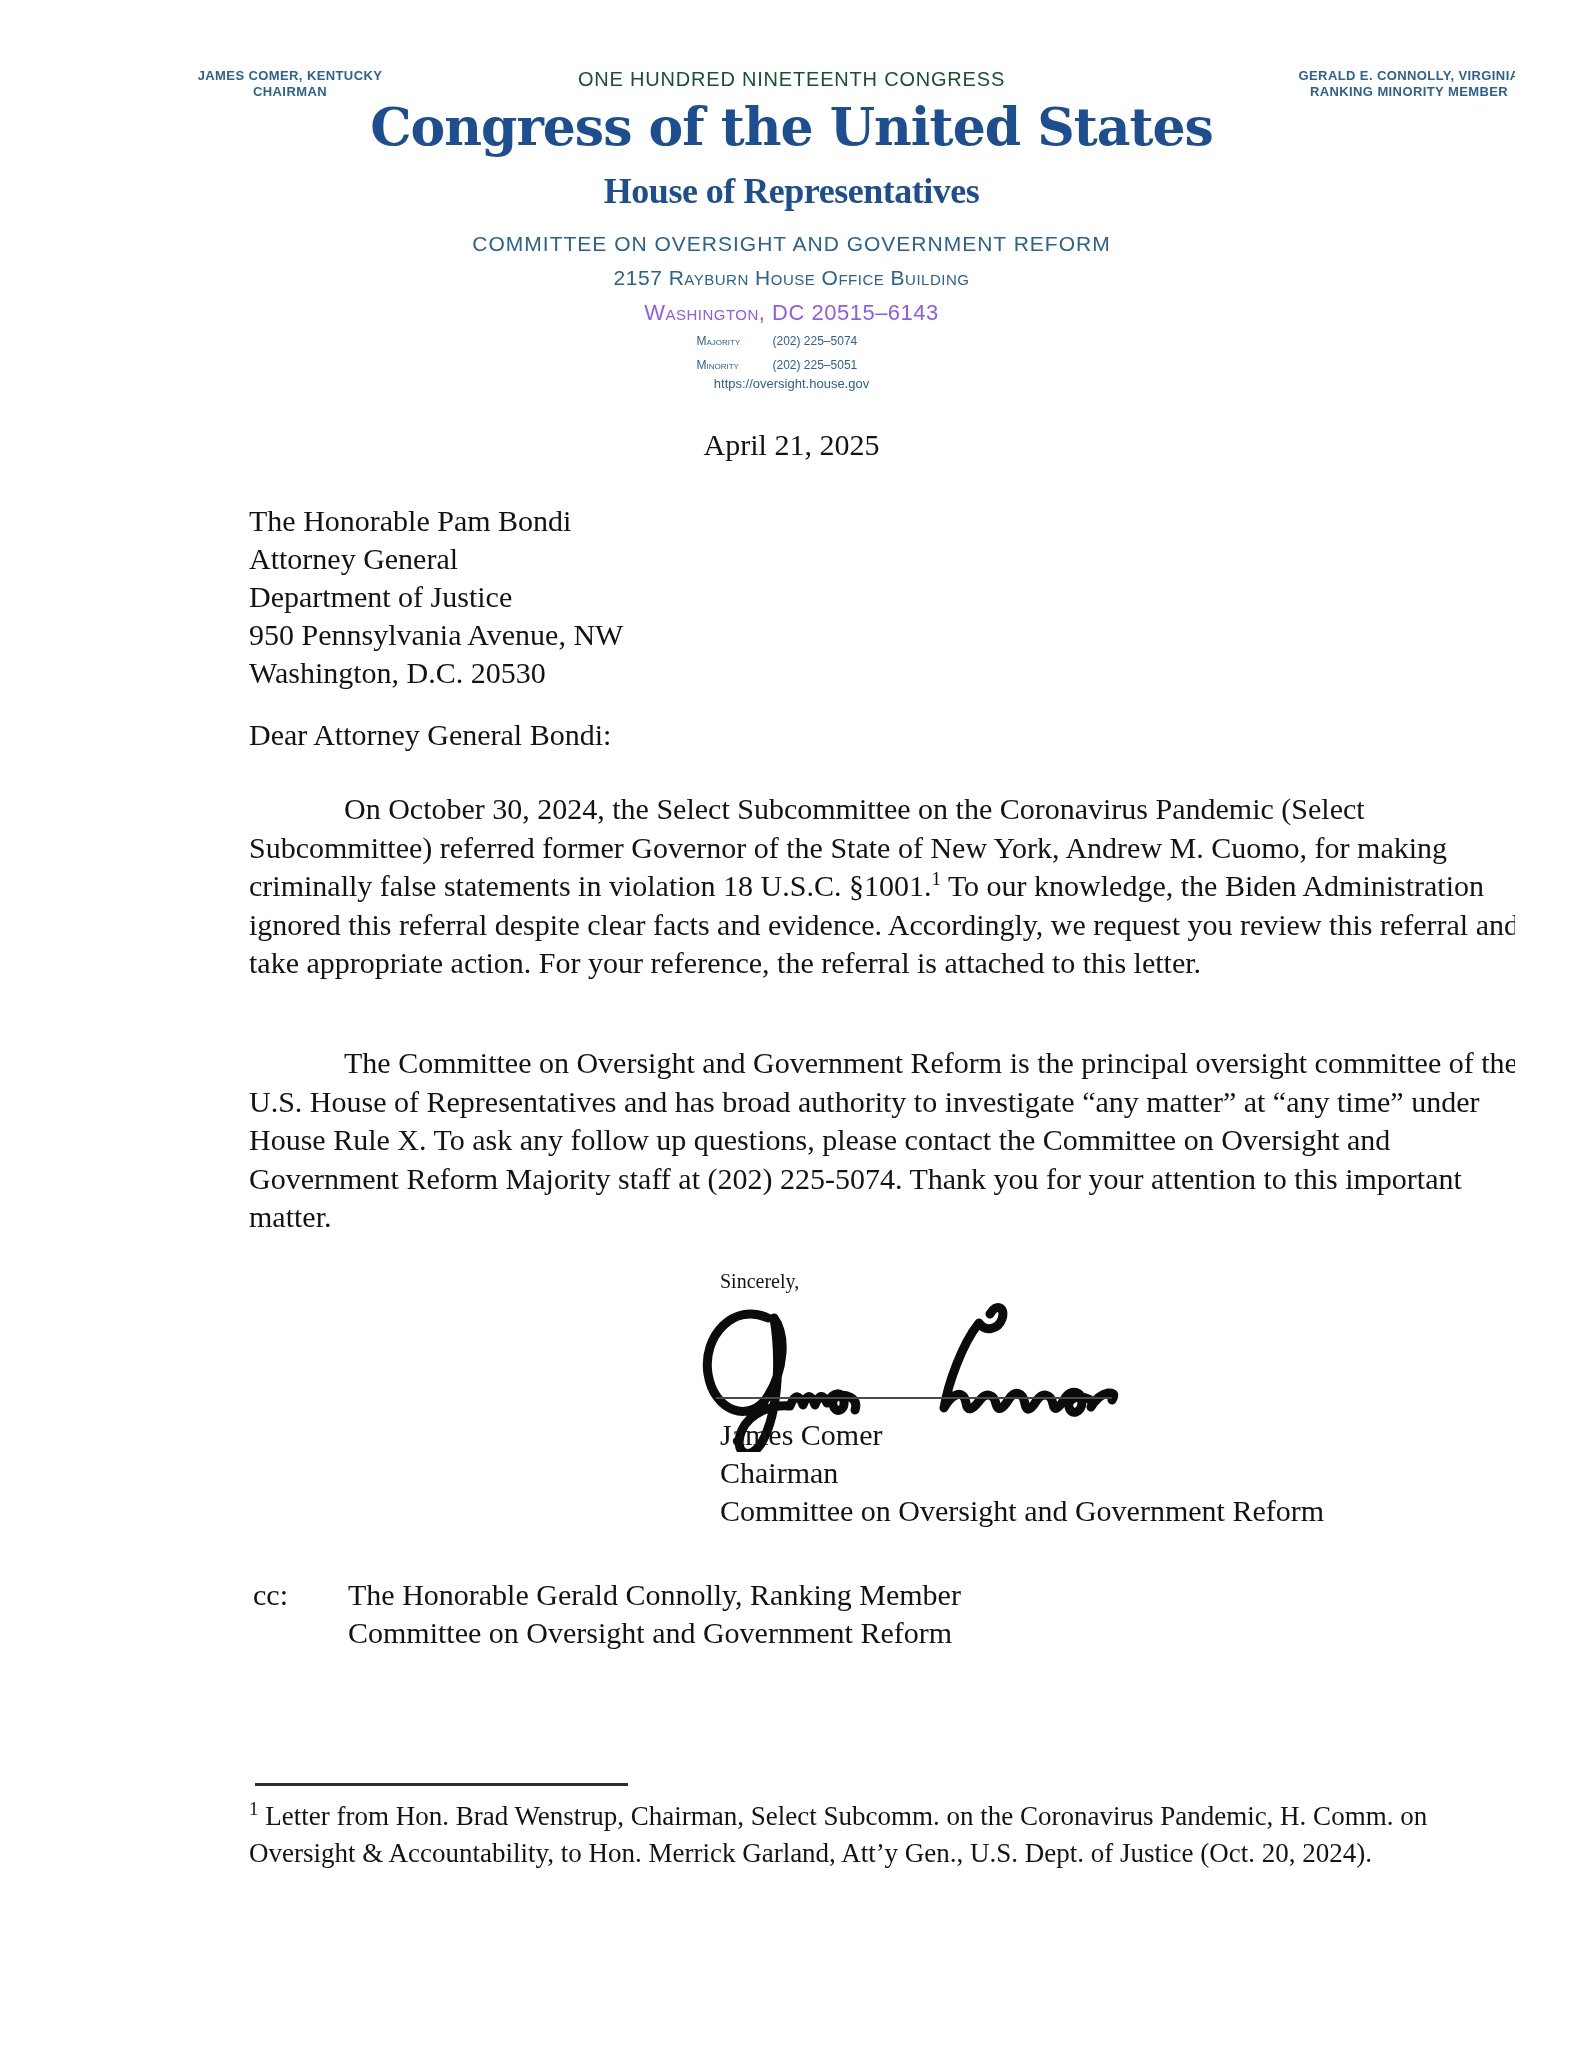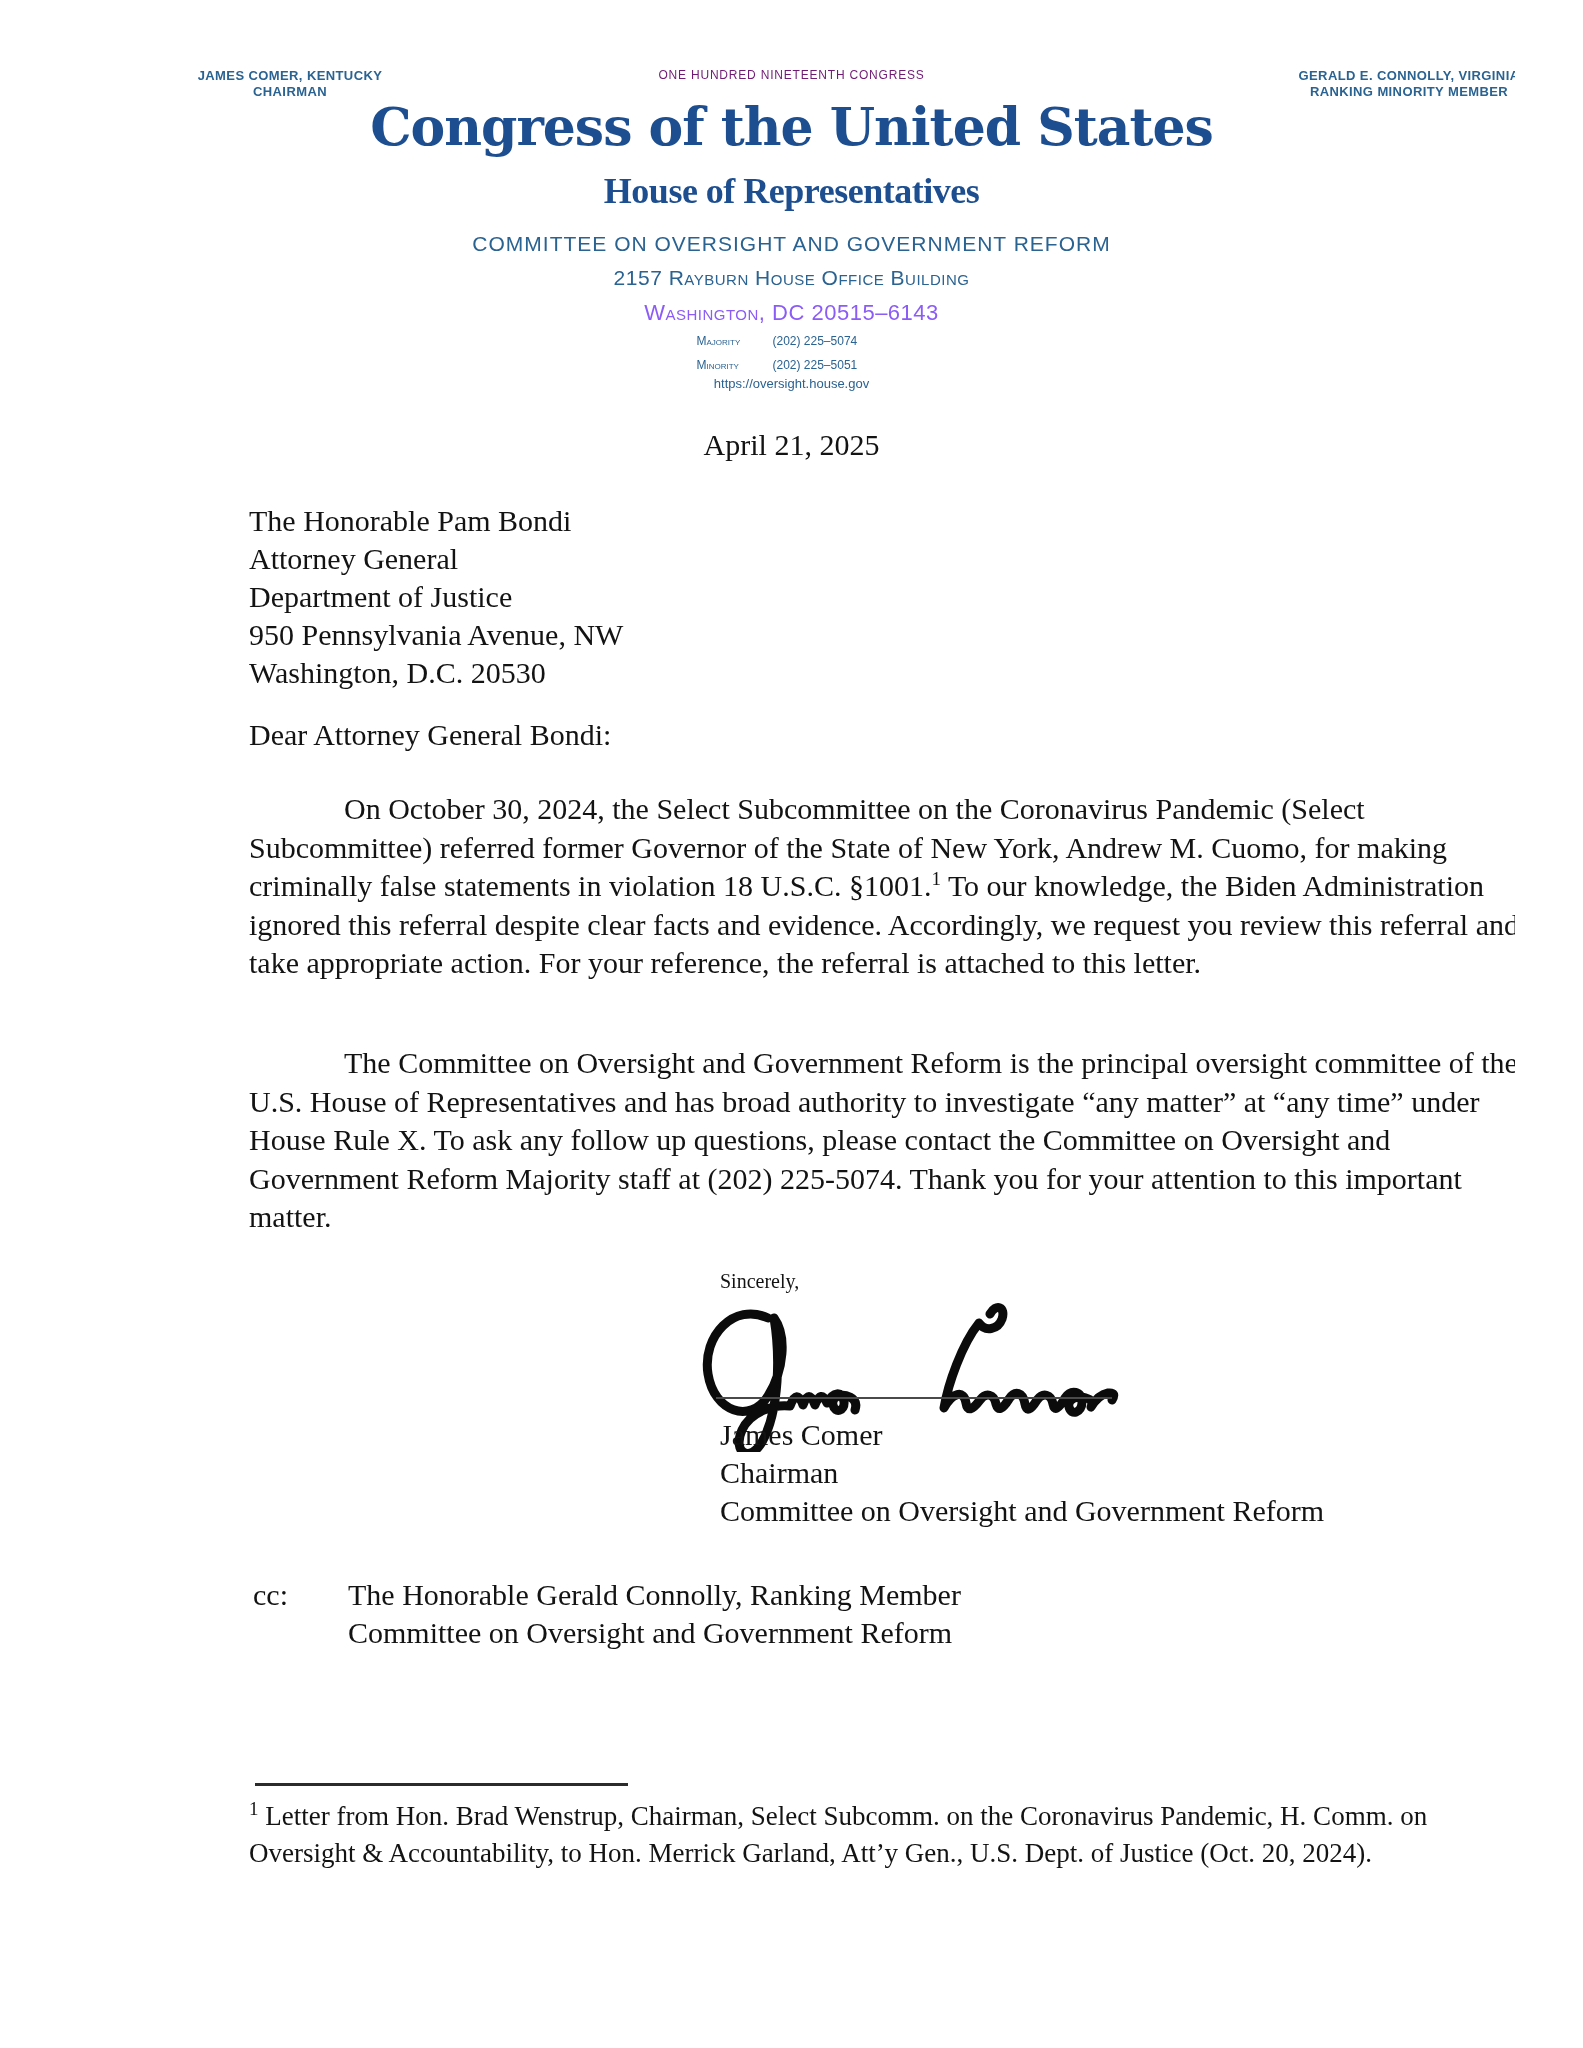--- a/index.html
+++ b/index.html
@@ -12,21 +12,21 @@
   
   .lh-side{
     position:absolute;top:68px;width:320px;text-align:center;
     font-family:"Liberation Sans", sans-serif;font-size:13px;font-weight:bold;
     letter-spacing:.4px;line-height:16px;color:#2a6291;
   }
   .lh-side.left{left:62px;}
   .lh-side.right{left:1181px;}
   .lh-congress-line{
     position:absolute;top:68px;left:0;width:100%;text-align:center;
-    font-family:"Liberation Sans", sans-serif;font-size:12px;color:#701a75;
+    font-family:"Liberation Sans", sans-serif;font-size:20px;color:#14532d;
     letter-spacing:.8px;
   }
   .lh-title{
     position:absolute;top:96px;left:0;width:100%;text-align:center;
     font-family:"DejaVu Serif", serif;font-weight:bold;font-size:52px;
     color:#1d4f90;letter-spacing:-1px;
   }
   .lh-subtitle{
     position:absolute;top:170px;left:0;width:100%;text-align:center;
     font-family:Liberation Serif, serif;font-weight:bold;font-size:36px;

